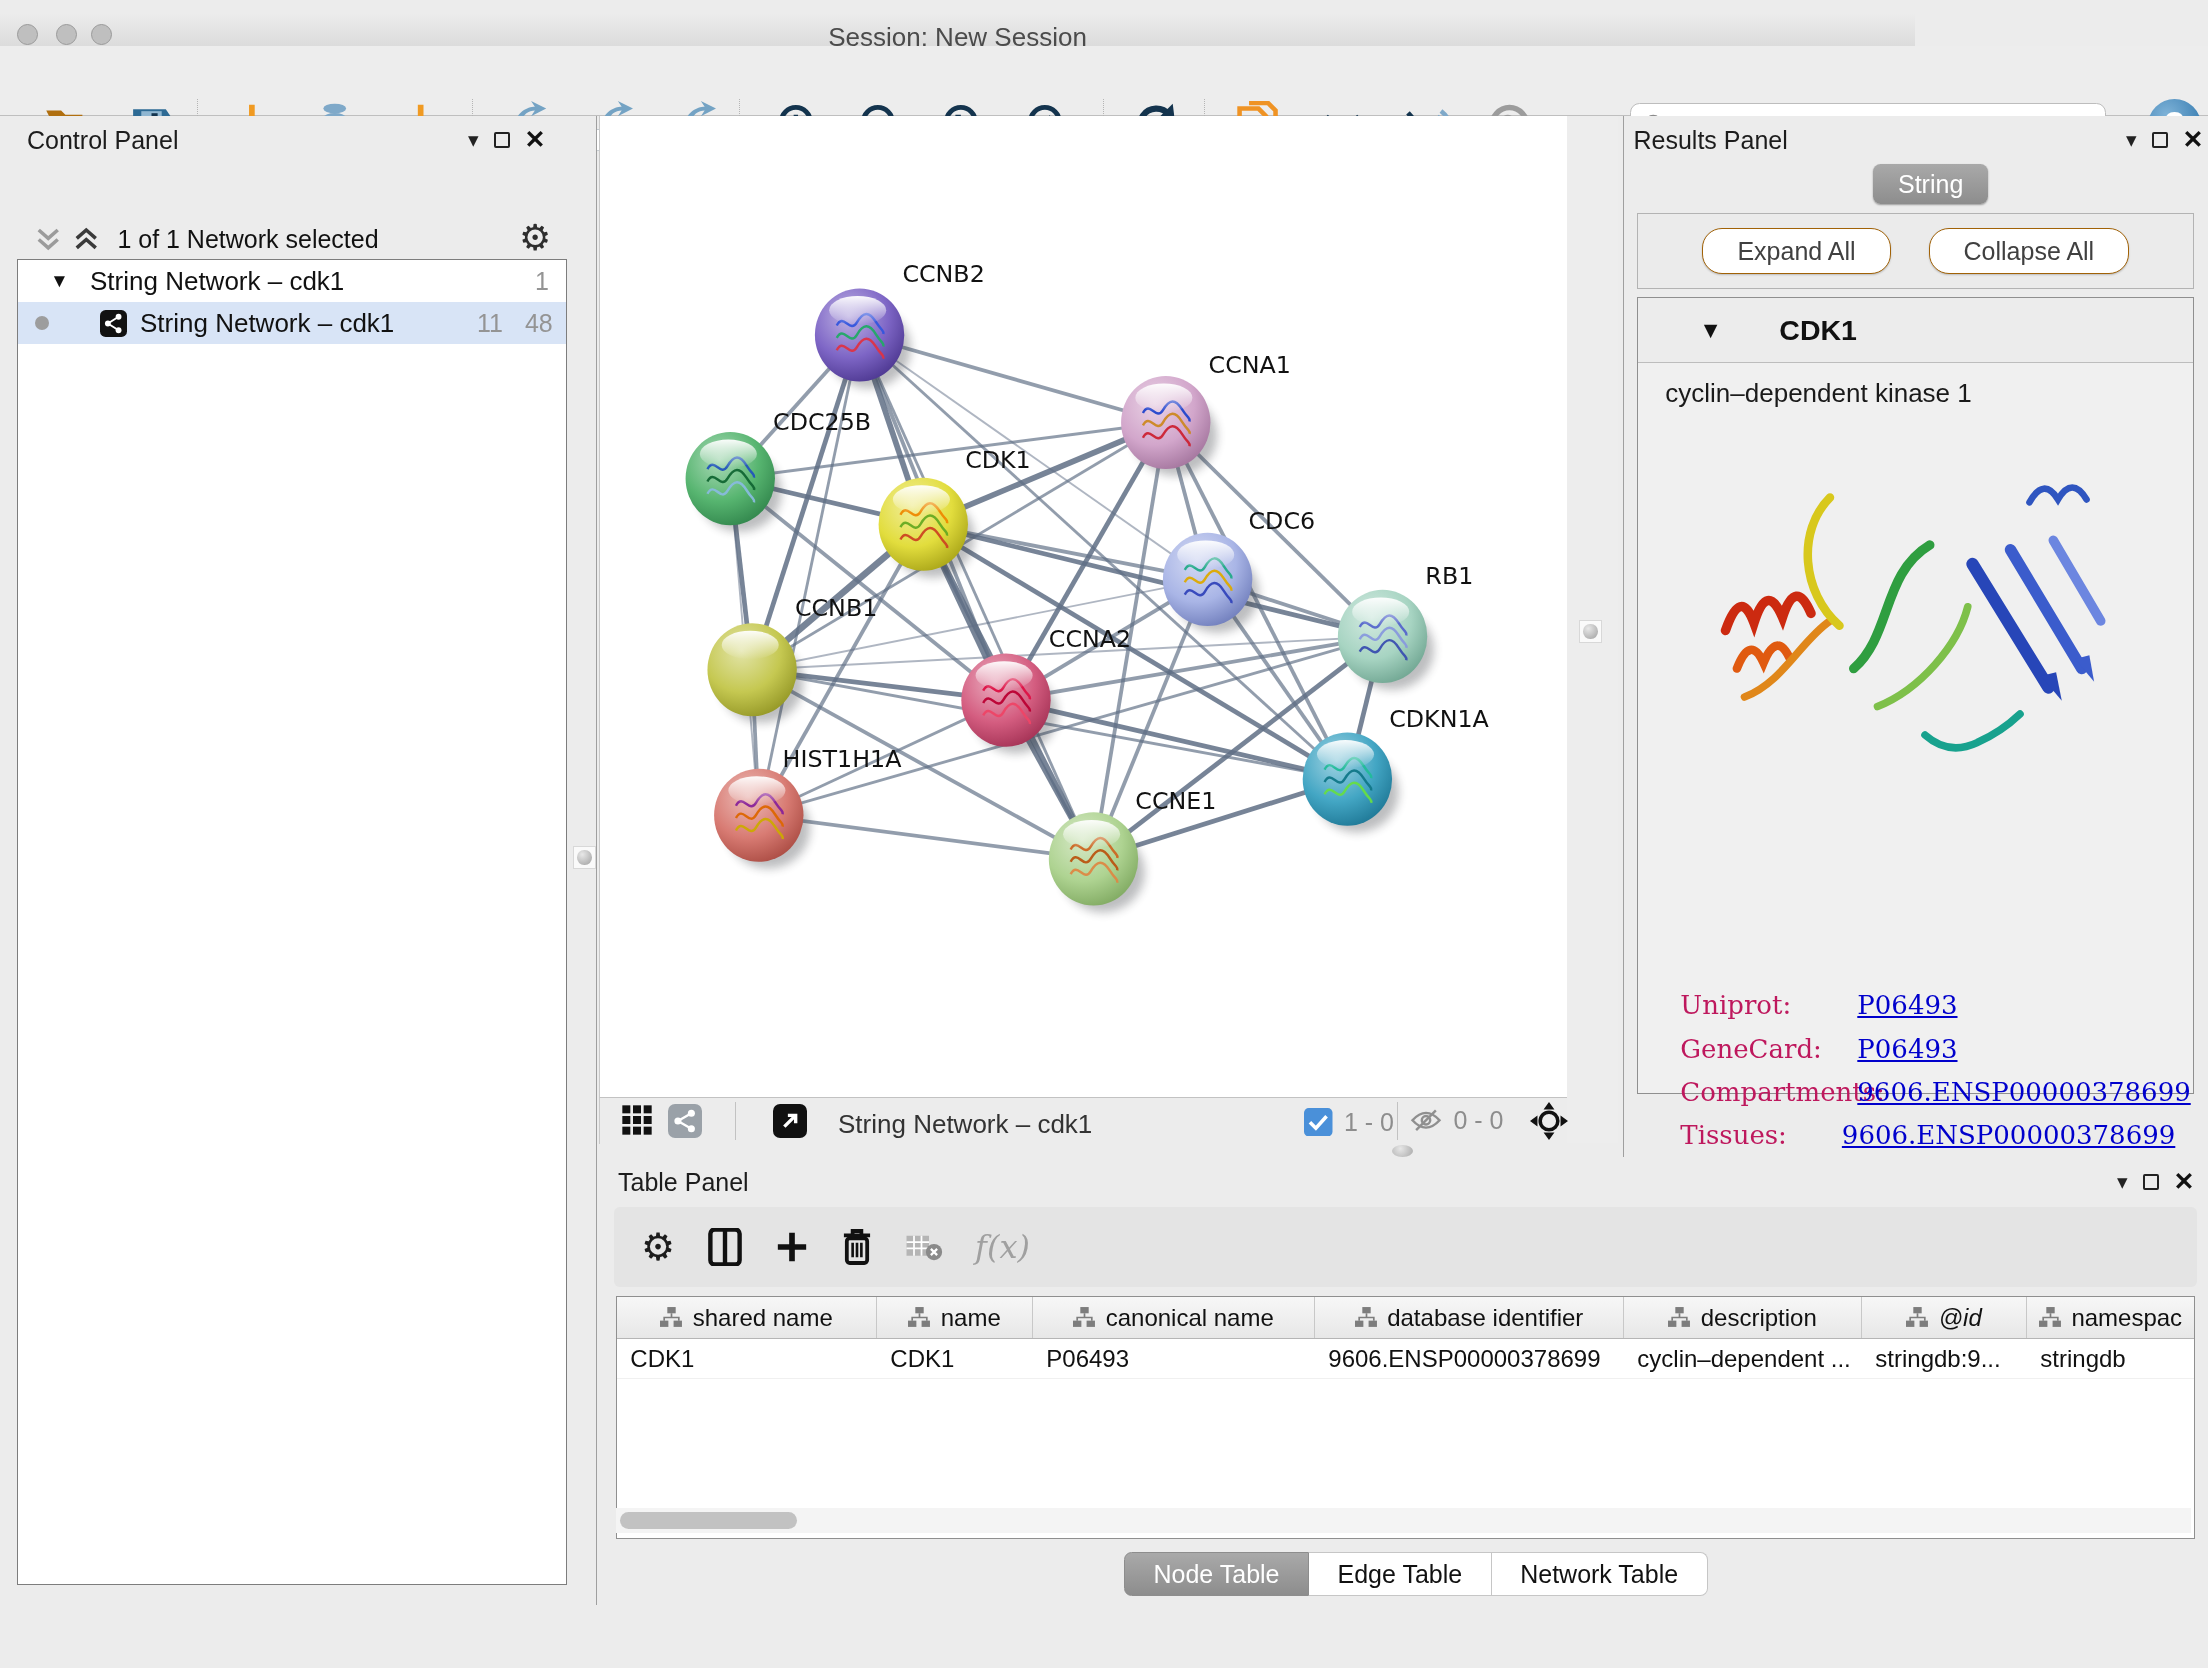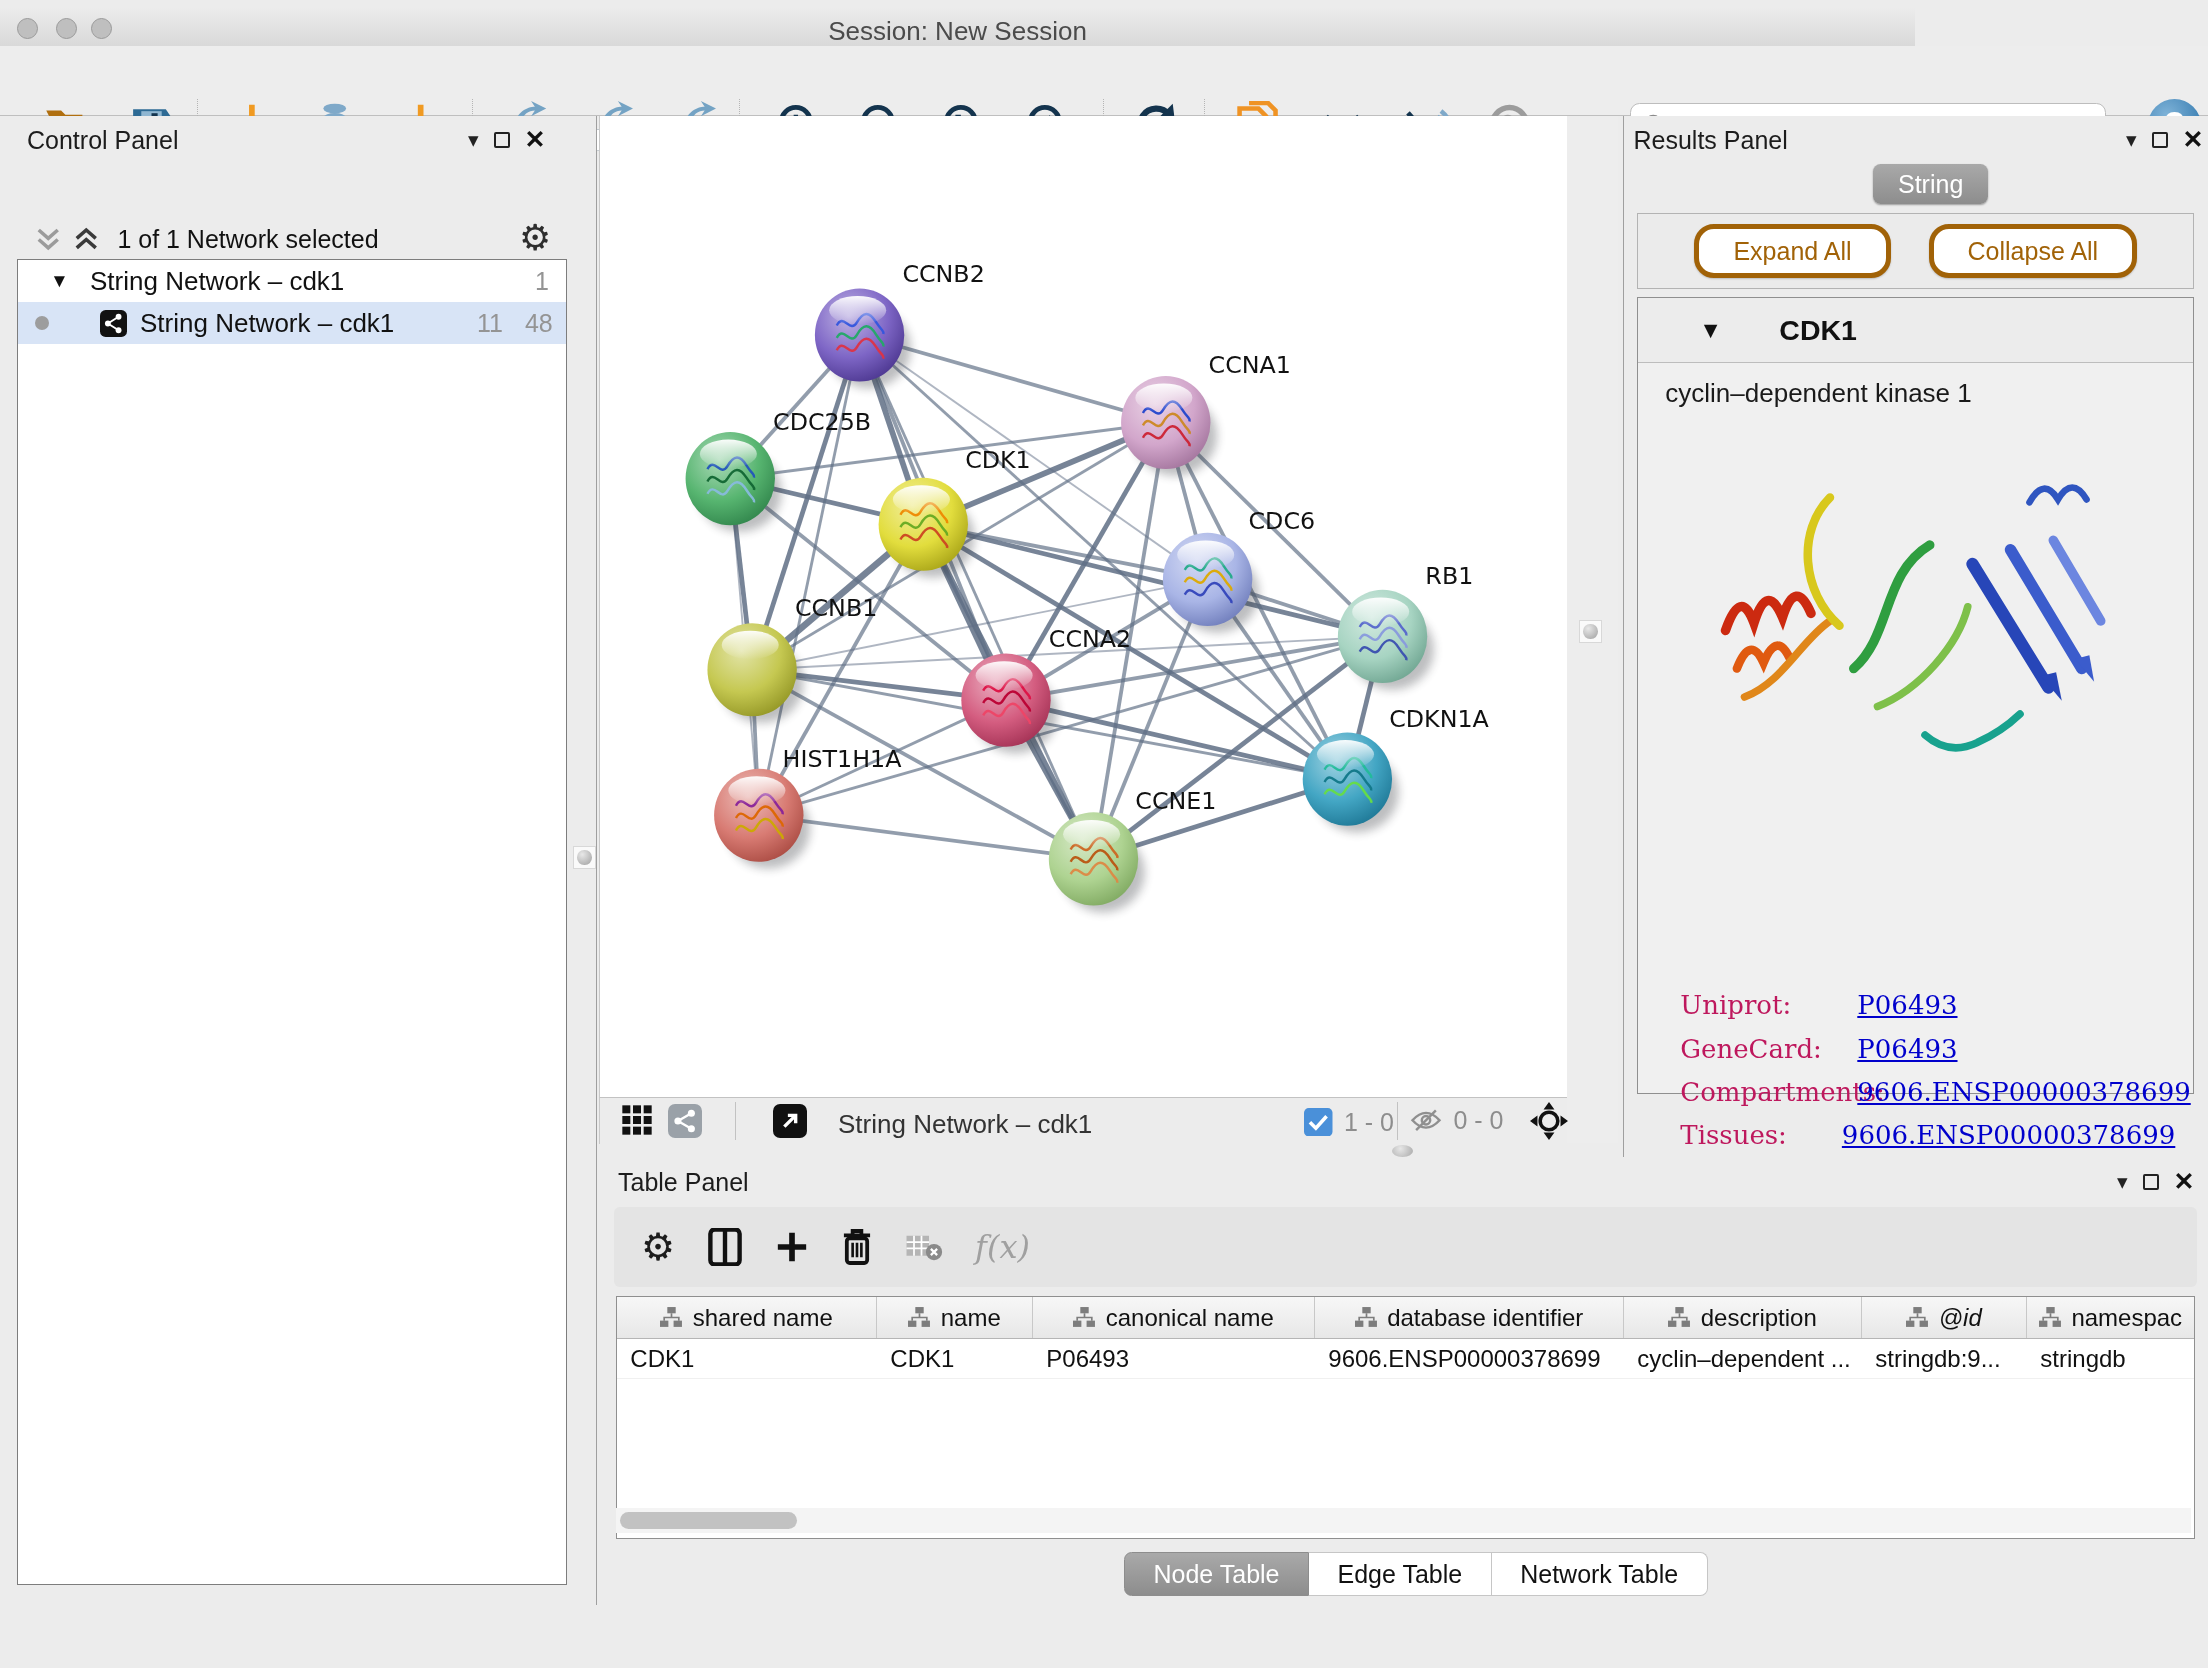--- a/index.html
+++ b/index.html
@@ -1,21 +1,21 @@
 <!DOCTYPE html>
 <html style="font-size:15px"><head>
 <meta charset="utf-8">
 <style>
   * { margin:0; padding:0; box-sizing:border-box; }
   html,body { width:2208px; height:1668px; overflow:hidden; }
   body { font-family:"Liberation Sans", sans-serif; background:#ececec; position:relative; }
   #app { position:absolute; inset:0; background:#ececec; }
 
   
-  .titlebar { position:absolute; left:0; top:7px; width:1915px; height:46px;
+  .titlebar { position:absolute; left:0; top:13px; width:1915px; height:46px;
     background:linear-gradient(#ececec,#d6d6d6); border-bottom:1px solid #a8a8a8; }
   .tl-dot { position:absolute; top:11.4px; width:21px; height:21px; border-radius:50%;
     background:#bfbfbf; border:1px solid #9a9a9a; }
   .win-title { position:absolute; top:8.6px; left:0; width:100%; text-align:center;
     font-size:26px; color:#4b4b4b; }
 
   
   .toolbar { position:absolute; left:0; top:46px; width:2208px; height:70px;
     background:#ededed; border-bottom:1px solid #bfbfbf; }
   .tb-icon { position:absolute; top:54px; width:55px; height:55px; display:flex;
@@ -71,22 +71,22 @@
   .h-oval { position:absolute; left:1392px; top:1145px; width:21px; height:12.4px; border-radius:50%;
     background:radial-gradient(circle at 40% 30%, #e6e6e6, #a8a8a8); }
 
   
   .results-panel { position:absolute; left:1623px; top:116px; width:586px; height:1041px;
     background:#ececec; border-left:1.9px solid #9f9f9f; }
   .rp-tab { position:absolute; left:249px; top:48px; padding:5.7px 25px; font-size:25px; color:#fff;
     background:linear-gradient(#a9a9a9,#8d8d8d); border-radius:7.6px; box-shadow:0 1px 1.9px rgba(0,0,0,.35); }
   .rp-box1 { position:absolute; left:13.3px; top:97px; width:557px; height:76px; background:#ebebeb;
     border:1px solid #b3b3b3; display:flex; align-items:center; justify-content:center; gap:38px; }
-  .rp-btn { padding:7.6px 34px; font-size:25px; background:#fff; border:5px solid #a16207; border-radius:20px;
-    box-shadow:0 1px 1.9px rgba(0,0,0,.2); color:#a16207; }
+  .rp-btn { padding:7.6px 34px; font-size:25px; background:#fff; border:1px solid #a16207; border-radius:20px;
+    box-shadow:0 1px 1.9px rgba(0,0,0,.2); color:#404040; }
   .rp-box2 { position:absolute; left:13.3px; top:181px; width:557px; height:797px; background:#f0f0f0;
     border:1.9px solid #8f8f8f; }
   .cdk-header { position:relative; width:100%; height:65px; background:#ececec; border-bottom:1px solid #bdbdbd;
     display:flex; align-items:center; }
   .cdk-tri { position:absolute; left:61px; font-size:23px; color:#111; }
   .cdk-name { position:absolute; left:141px; font-size:28.5px; font-weight:bold; color:#111; }
   .cdk-desc { position:absolute; left:27px; top:80px; font-size:26px; color:#1a1a1a; }
   .protein-img { position:absolute; left:49px; top:133px; }
   .crosslinks { position:absolute; left:42px; top:679px; width:495px;
     font-family:"DejaVu Serif", serif; }

